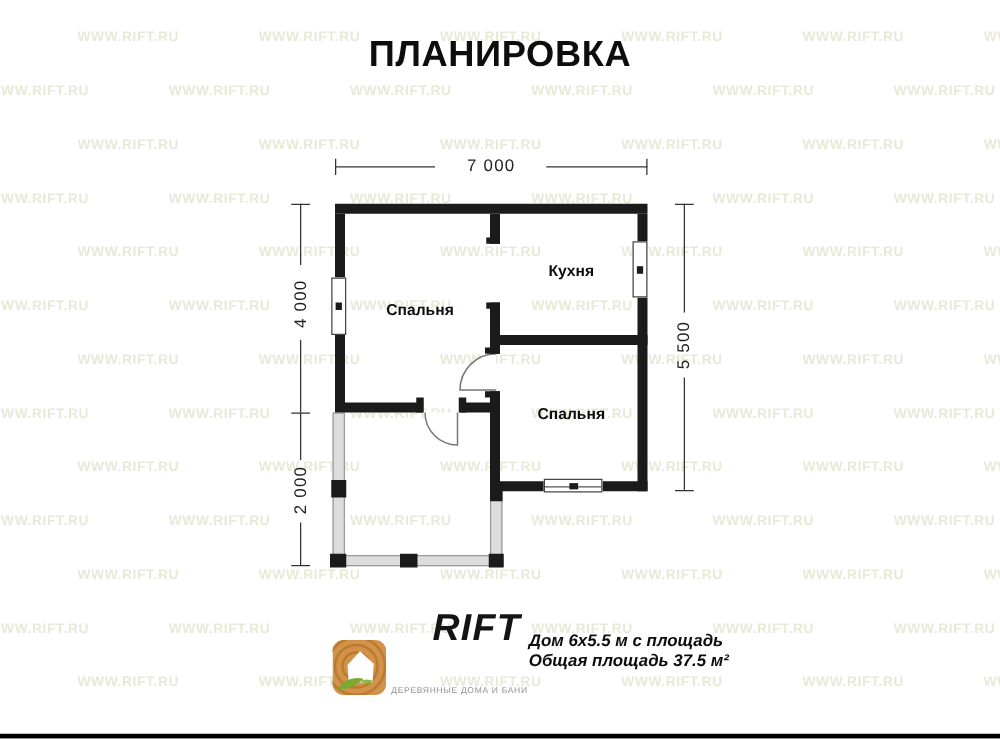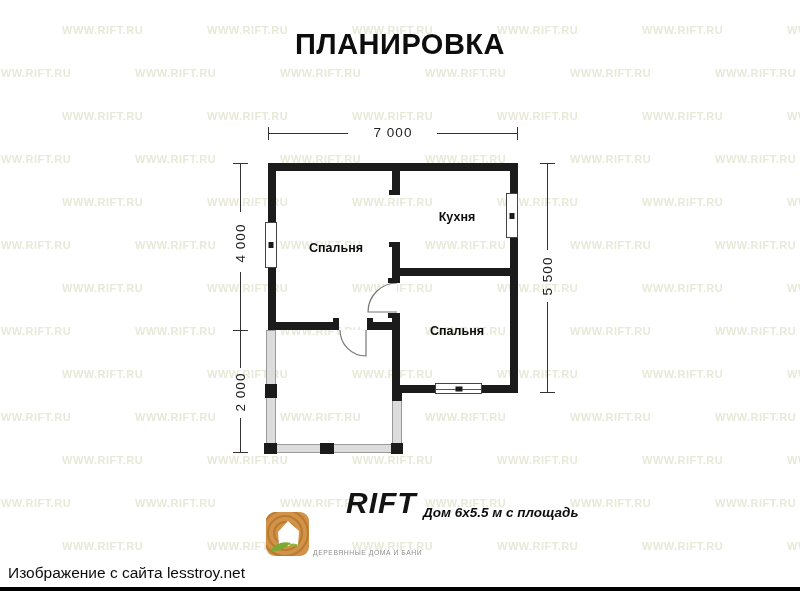--- a/index.html
+++ b/index.html
@@ -245,18 +245,18 @@
       </g>
       <path d="M13 34 L12 20 L22 9 L33 19 L32 34 Z" fill="#ffffff"></path>
       <path d="M4 39 Q14 41 25 31 Q12 28 4 39 Z" fill="#7aa832"></path>
       <path d="M22 33 Q28 36 33 33 Q27 30 22 33 Z" fill="#8cb93c"></path>
     </g>
   </svg>
   <div class="brand-name">RIFT</div>
   <div class="brand-tagline">ДЕРЕВЯННЫЕ ДОМА И БАНИ</div>
   <div class="model-info">
     <div>Дом 6х5.5 м с площадь</div>
+    <div>Общая площадь 37.5 м²</div>
   </div>
 
-  <div class="bottom-caption">Изображение с сайта lesstroy.net</div>
   <div class="bottom-bar"></div>
 
 </div>
 
 </body></html>

